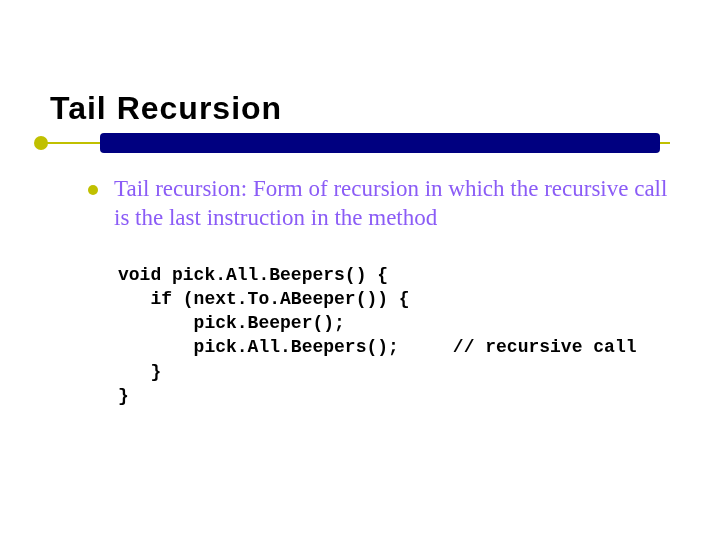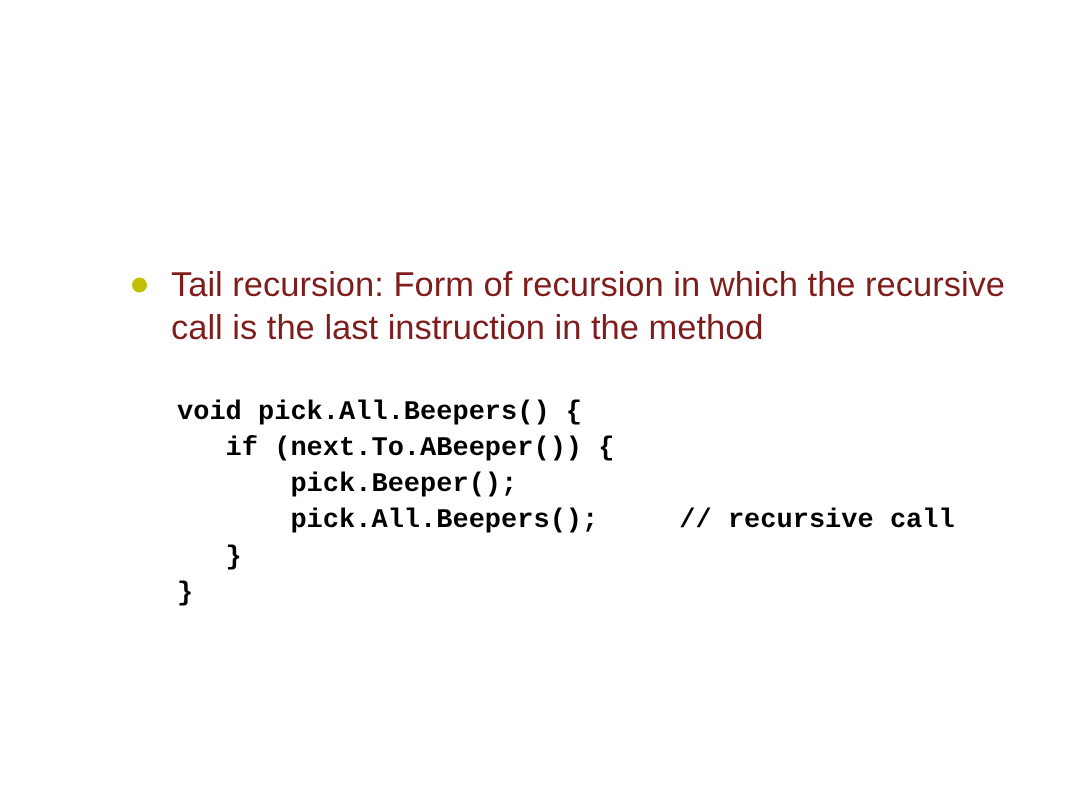--- a/index.html
+++ b/index.html
@@ -79,38 +79,47 @@
     width: 10px;
     height: 10px;
     border-radius: 50%;
     background: #c0c000;
     margin-top: 10px;
     margin-left: -2px;
   }
   .bullet-text {
     font-size: 23px;
     line-height: 1.25;
-    color: #7f1d1d;
+    color: #8b5cf6;
+    font-family: Liberation Serif, serif;
   }
   .code-block {
     margin-left: 28px;
     font-family: "Courier New", Courier, monospace;
     font-size: 18px;
     font-weight: bold;
     line-height: 1.35;
     white-space: pre;
     color: #000;
     margin-top: 30px;
   }
 </style>
 </head>
 <body>
 
 <div class="slide">
 
+  <div class="title-wrap">
+    <h1 class="title">Tail Recursion</h1>
+    <div class="title-bar">
+      <div class="line"></div>
+      <div class="dot"></div>
+      <div class="pill"></div>
+    </div>
+  </div>
 
   <div class="body">
     <div class="bullet-row">
       <div class="bullet-dot"></div>
       <div class="bullet-text">Tail recursion: Form of recursion in which the recursive call is the last instruction in the method</div>
     </div>
     <div class="code-block">void pick.All.Beepers() {
    if (next.To.ABeeper()) {
        pick.Beeper();
        pick.All.Beepers();     // recursive call

